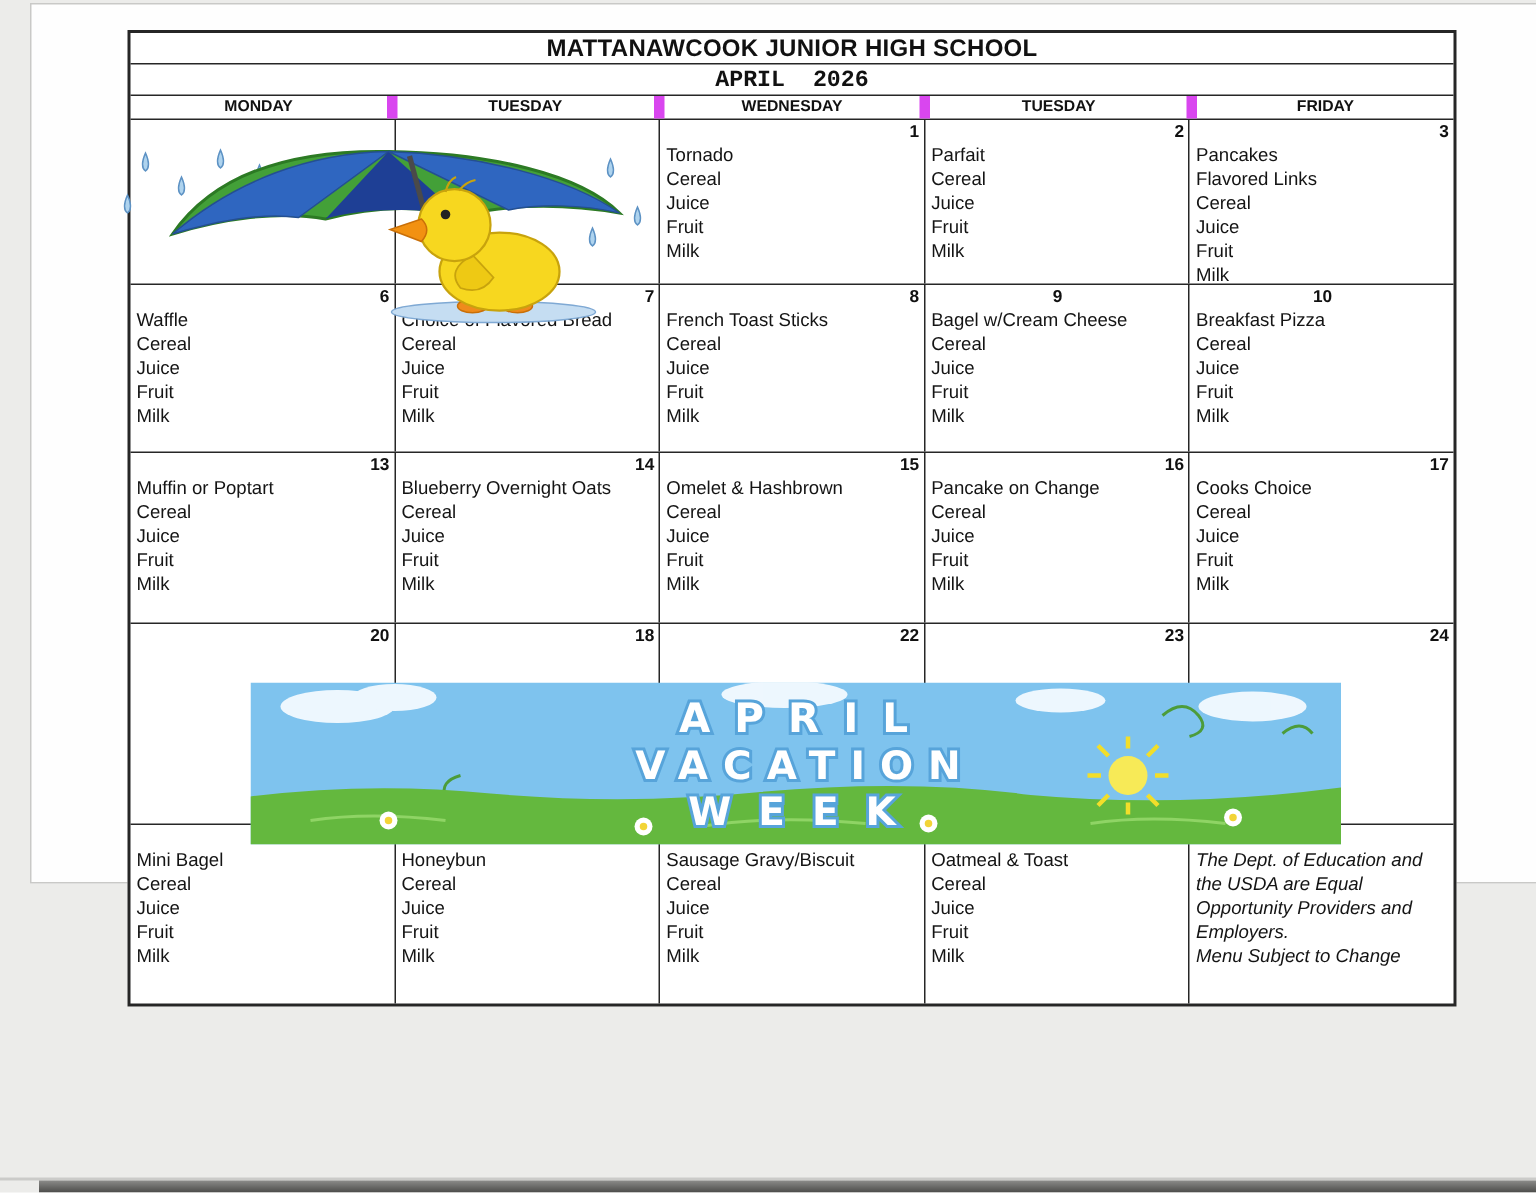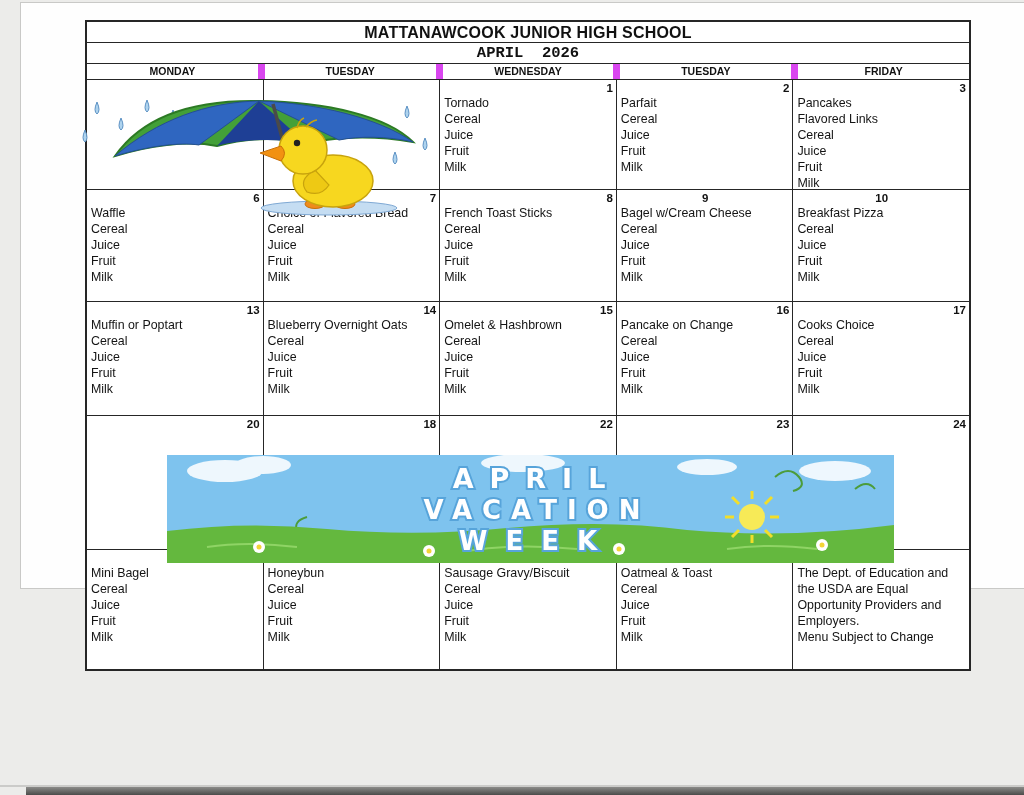--- a/index.html
+++ b/index.html
@@ -32,21 +32,21 @@
   .dh:last-child { border-right:none; }
   .week { display:flex; border-bottom:1px solid #262626; }
   #weeks .week:last-child { border-bottom:none; }
   .w0 { height:110px; } .w1 { height:112px; } .w2 { height:114px; }
   .w3 { height:134px; } .w4 { height:119px; }
   .cell { flex:1; border-right:1px solid #262626; padding:1px 3px 0 4px; overflow:hidden; }
   .cell:last-child { border-right:none; }
   .daynum { text-align:right; font-weight:bold; font-size:11.5px; height:14px; line-height:14px; color:#111; }
   .daynum.center { text-align:center; }
   .items { font-size:12.4px; line-height:16px; color:#141414; }
-  .items.italic { }
+  .items.italic { font-style:italic; }
   .duck { position:absolute; left:-10px; top:76px; width:362px; height:118px; }
   .banner { position:absolute; left:80px; top:433px; width:727px; height:108px; }
   .scan-edge2 { position:absolute; left:0; bottom:8px; width:1024px; height:2px; background:#cbcbc9; }
   .scan-edge { position:absolute; left:26px; bottom:0; width:998px; height:8px;
     background:linear-gradient(180deg,#8b8b89,#4c4c4a); }
 </style>
 </head>
 <body>
 
 <div class="sheet">

